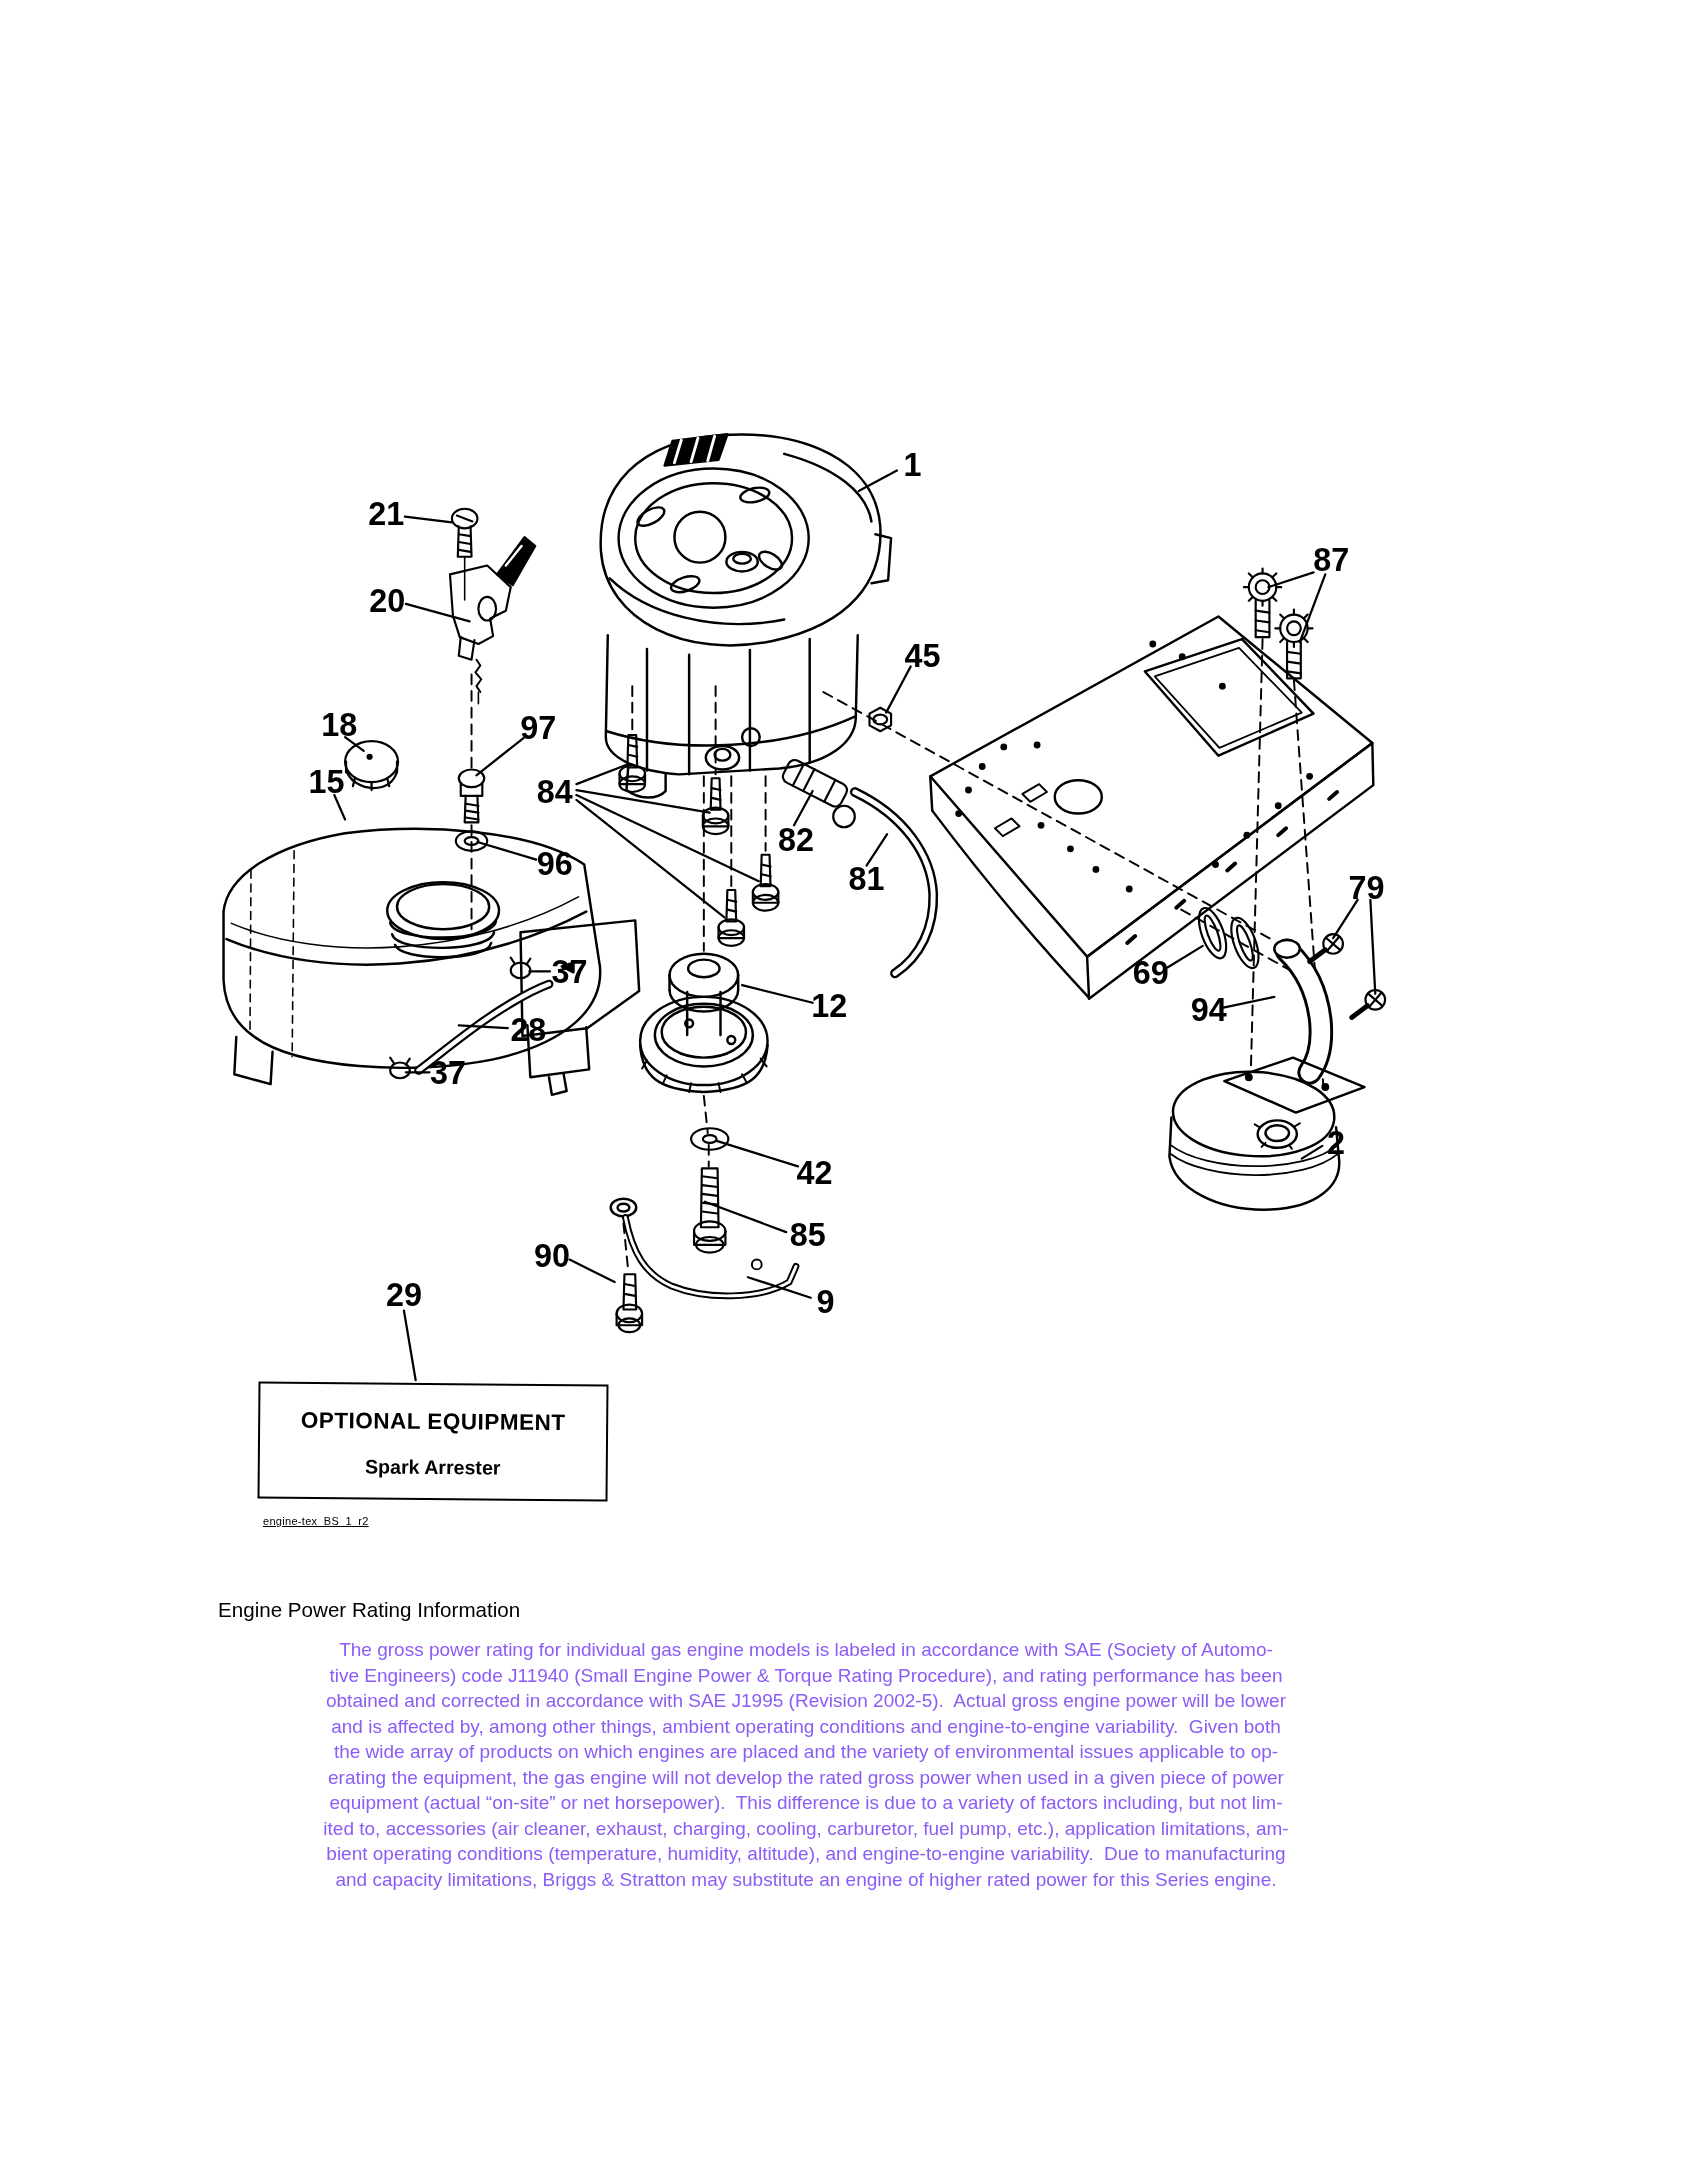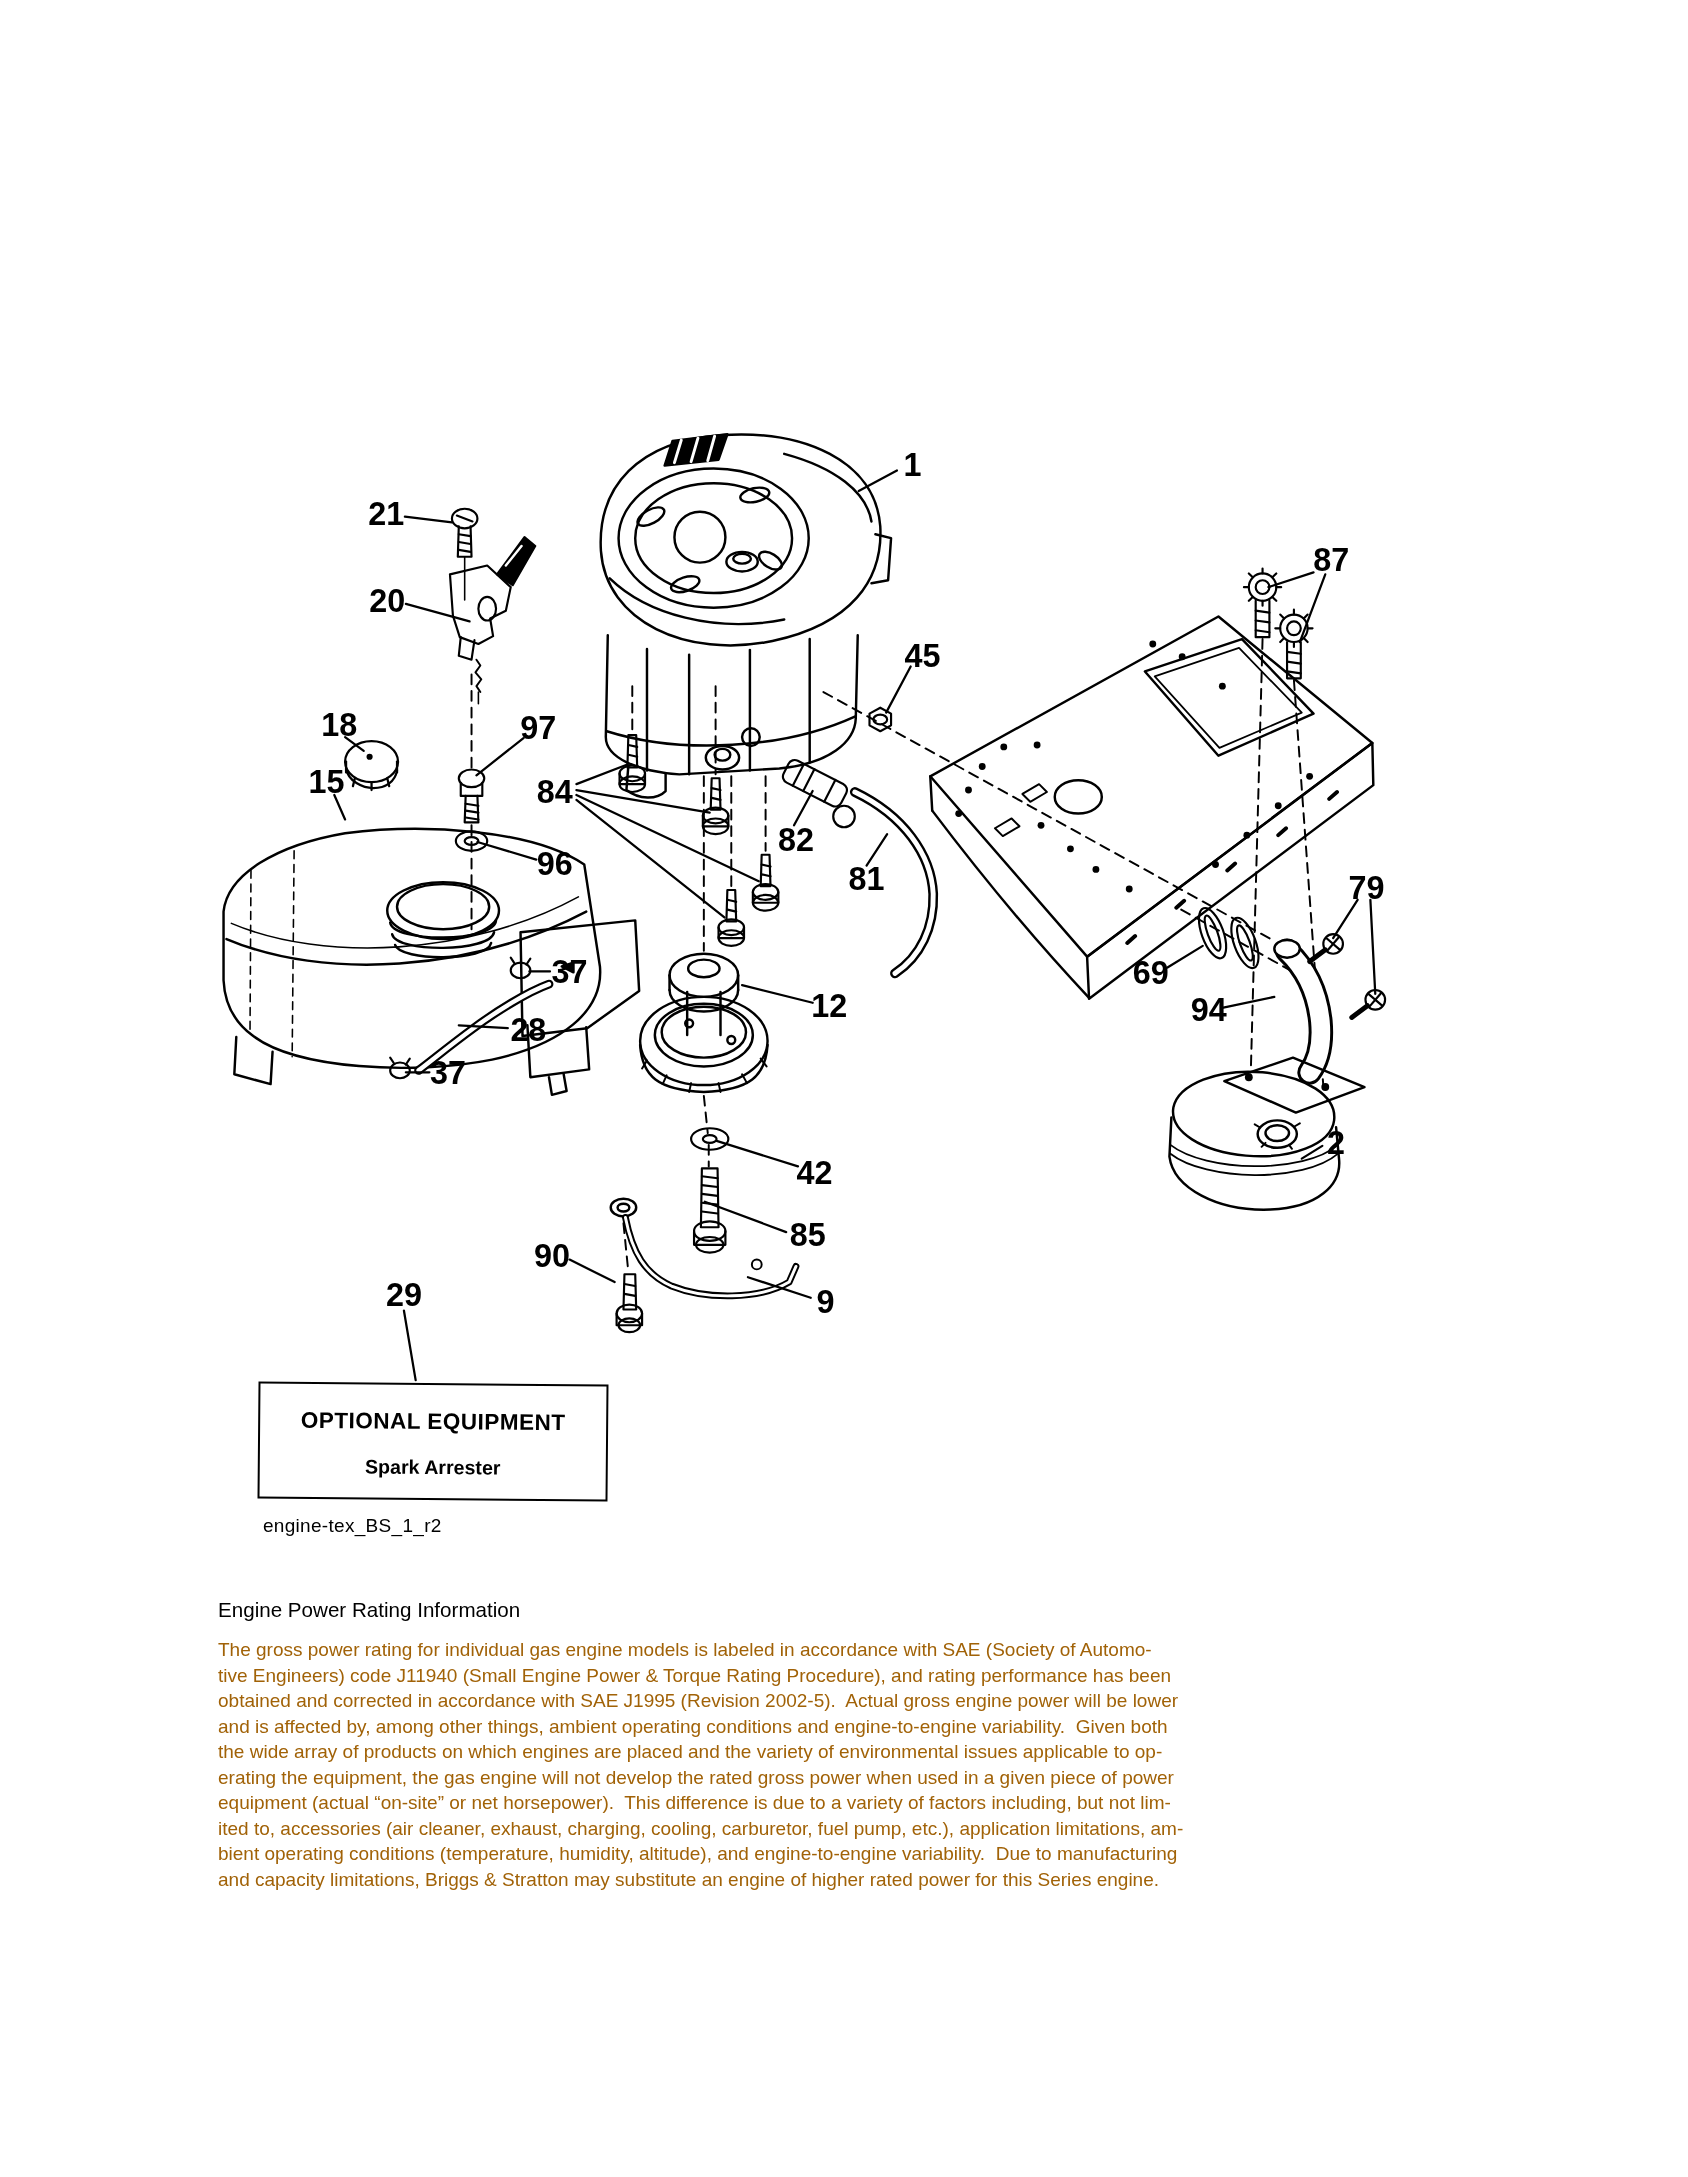--- a/index.html
+++ b/index.html
@@ -16,30 +16,31 @@
   .opt-box{
     position:absolute;left:258px;top:1383px;width:346px;height:113px;
     border:2.9px solid #000;background:#fff;
     transform:rotate(0.5deg);
     display:flex;flex-direction:column;align-items:center;
   }
   .opt-title{margin-top:23.5px;font-size:22.5px;font-weight:bold;letter-spacing:0.5px;color:#000;}
   .opt-sub{margin-top:21.6px;font-size:19.6px;font-weight:bold;color:#000;}
   .file-caption{
     position:absolute;left:263px;top:1515px;
-    font-size:19px;color:#000;letter-spacing:0.3px;
+    font-size:11px;color:#000;letter-spacing:0.3px;text-decoration:underline;
   }
   .info-heading{
     position:absolute;left:218px;top:1598px;
     font-size:20.6px;font-weight:normal;color:#000;
   }
   .info-paragraph{
     position:absolute;left:218px;top:1637px;width:1176px;
-    font-size:19px;line-height:25.5px;color:#a16207;
+    font-size:19px;line-height:25.5px;color:#8b5cf6;
     white-space:pre-wrap;
+    text-align:center;
   }
 </style>
 </head>
 <body>
 
 <div class="page">
 
   <svg class="diagram-svg" viewBox="0 0 1723 2222" fill="none" stroke="#000" stroke-width="2.5" stroke-linecap="round" stroke-linejoin="round">
 
     <g stroke-dasharray="10 7" stroke-width="2">

